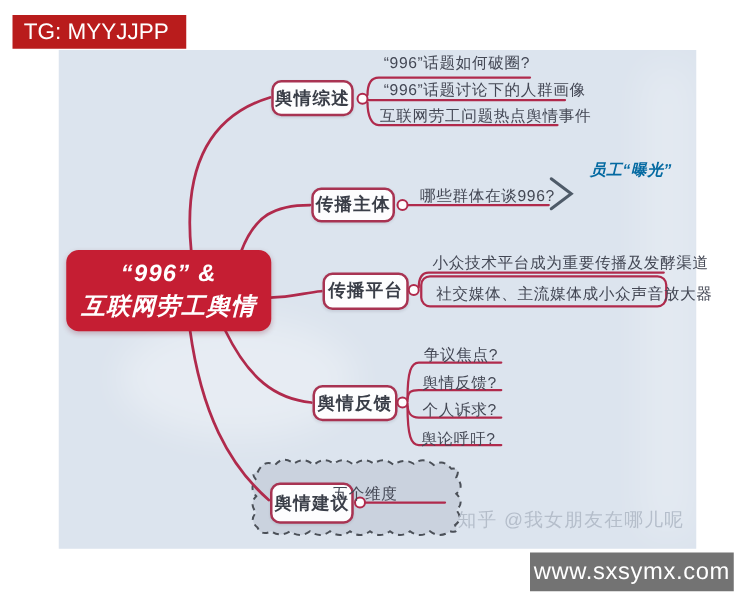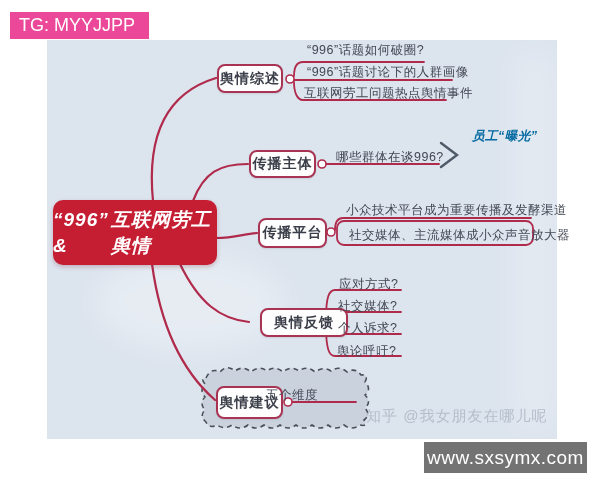--- a/index.html
+++ b/index.html
@@ -17,34 +17,34 @@
   svg.wires { position:absolute; left:0; top:0; width:600px; height:480px; }
   .nodebox {
     position:absolute; background:#fdfdfe; border:2px solid #a83352; border-radius:8px;
     display:flex; align-items:center; justify-content:center;
     font-size:14px; font-weight:600; color:#3a3e48; letter-spacing:1px;
     box-shadow:0 1px 2px rgba(40,40,60,.10); box-sizing:border-box; white-space:nowrap;
   }
   .central {
     position:absolute; left:53px; top:200px; width:164px; height:65px;
     background:#c51e33; border-radius:10px; color:#ffffff;
-    display:flex; flex-direction:row; align-items:center; justify-content:center;
+    display:flex; flex-direction:column; align-items:center; justify-content:center;
     font-weight:bold; font-style:italic; font-size:19px; letter-spacing:1px; line-height:1.35;
     box-shadow:0 2px 4px rgba(120,20,40,.25);
   }
   .label {
     position:absolute; color:#434754; font-size:12.5px; white-space:nowrap; letter-spacing:.5px;
   }
   .callout {
     position:absolute; color:#0369a1; font-size:12.5px; font-weight:bold; font-style:italic;
     white-space:nowrap; letter-spacing:.5px;
   }
   .tg-banner {
     position:absolute; left:10px; top:12px; width:139px; height:27px;
-    background:#ec4899; color:#ffffff; font-size:18px; line-height:27px; padding-left:9px;
+    background:#b91c1c; color:#ffffff; font-size:18px; line-height:27px; padding-left:9px;
     box-sizing:border-box; white-space:nowrap;
   }
   .site-banner {
     position:absolute; left:424px; top:442px; width:163px; height:31px;
     background:#737373; color:#ffffff; font-size:19px; line-height:31px; text-align:center;
     letter-spacing:.5px; white-space:nowrap;
   }
   .zhihu-mark {
     position:absolute; left:366px; top:407px; color:#b3bcc9; font-size:15px; font-weight:normal;
     letter-spacing:1px; white-space:nowrap; opacity:.95;
@@ -109,35 +109,35 @@
   </svg>
 
   <div class="central">
     <div>“996” &amp;</div>
     <div>互联网劳工舆情</div>
   </div>
 
   <div class="nodebox" style="left:217px;top:64px;width:66px;height:29px">舆情综述</div>
   <div class="nodebox" style="left:249px;top:150px;width:67px;height:28px">传播主体</div>
   <div class="nodebox" style="left:258px;top:218px;width:69px;height:30px">传播平台</div>
-  <div class="nodebox" style="left:260px;top:308px;width:88px;height:29px">舆情反馈</div>
+  <div class="nodebox" style="left:250px;top:308px;width:68px;height:29px">舆情反馈</div>
   <div class="nodebox" style="left:216px;top:386px;width:67px;height:33px">舆情建议</div>
 
   <div class="label" style="left:307px;top:42px">“996”话题如何破圈?</div>
   <div class="label" style="left:307px;top:64px">“996”话题讨论下的人群画像</div>
   <div class="label" style="left:304px;top:85px">互联网劳工问题热点舆情事件</div>
 
   <div class="label" style="left:336px;top:149px">哪些群体在谈996?</div>
   <div class="callout" style="left:472px;top:128px">员工“曝光”</div>
 
   <div class="label" style="left:349px;top:227px">社交媒体、主流媒体成小众声音放大器</div>
   <div class="label" style="left:346px;top:202px">小众技术平台成为重要传播及发酵渠道</div>
 
-  <div class="label" style="left:339px;top:276px">应对方式?</div>
-  <div class="label" style="left:338px;top:298px">社交媒体?</div>
+  <div class="label" style="left:339px;top:276px">争议焦点?</div>
+  <div class="label" style="left:338px;top:298px">舆情反馈?</div>
   <div class="label" style="left:338px;top:320px">个人诉求?</div>
   <div class="label" style="left:337px;top:343px">舆论呼吁?</div>
 
   <div class="label" style="left:266px;top:387px">五个维度</div>
 
   <div class="tg-banner">TG: MYYJJPP</div>
   <div class="zhihu-mark">知乎 @我女朋友在哪儿呢</div>
   <div class="site-banner">www.sxsymx.com</div>
 
 </div>

